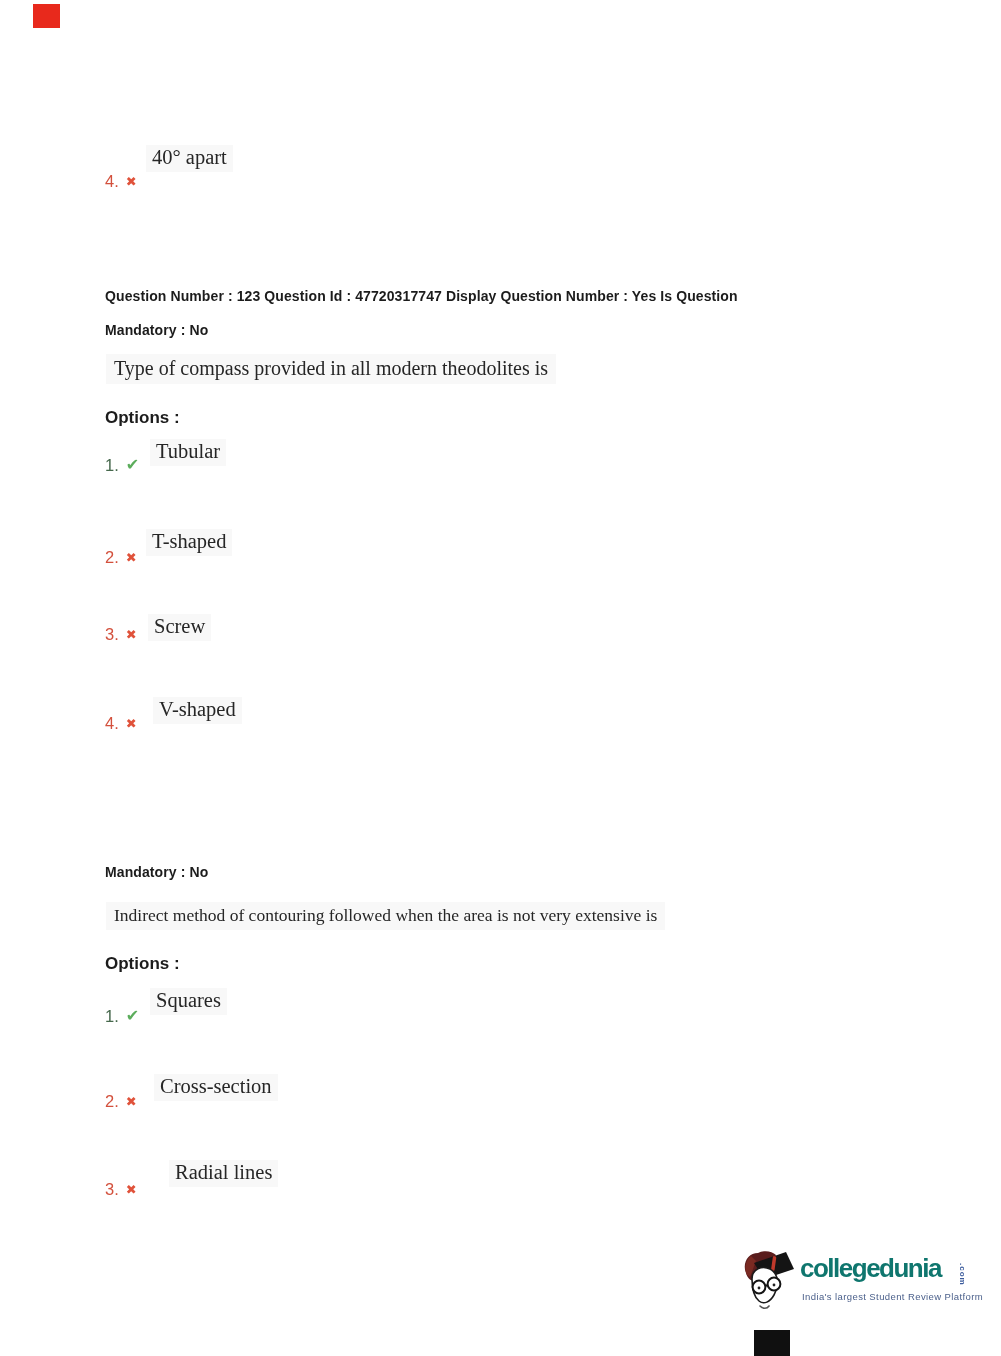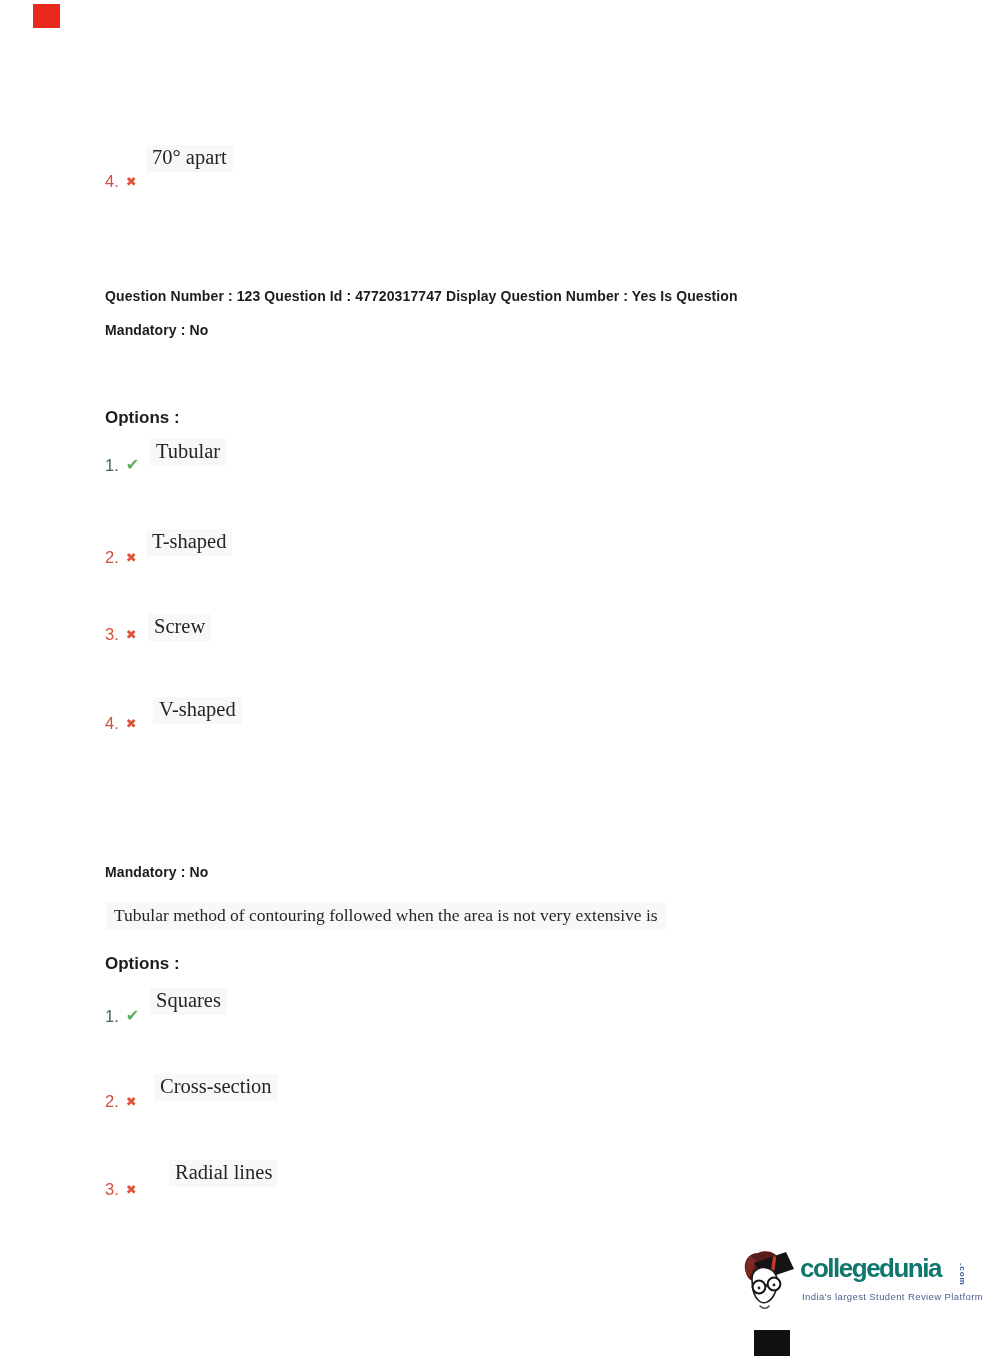--- a/index.html
+++ b/index.html
@@ -80,28 +80,29 @@
   }
 </style>
 </head>
 <body>
 
 <div class="page">
 
   <div class="marker-tl"></div>
   <div class="marker-br"></div>
 
-  <div class="opt-label" style="left:146px;top:145px;">70° apart</div>
+  <div class="opt-label" style="left:146px;top:145px;">40° apart</div>
   <div class="opt-row wrong" style="top:172px;">
     <span class="opt-num">4.</span>
     <span class="mark wrong" style="color: rgb(224, 82, 58);">✖</span>
   </div>
 
   <div class="qheader" style="top:288px;">Question Number : 123 Question Id : 47720317747 Display Question Number : Yes Is Question</div>
   <div class="qheader" style="top:322px;">Mandatory : No</div>
+  <div class="qtext size-lg" style="top:354px;">Type of compass provided in all modern theodolites is</div>
   <div class="options-label" style="top:408px;">Options :</div>
 
   <div class="opt-label" style="left:150px;top:439px;">Tubular</div>
   <div class="opt-row correct" style="top:456px;">
     <span class="opt-num">1.</span>
     <span class="mark correct" style="color: rgb(92, 173, 92);">✔</span>
   </div>
 
   <div class="opt-label" style="left:146px;top:529px;">T-shaped</div>
   <div class="opt-row wrong" style="top:548px;">
@@ -115,21 +116,21 @@
     <span class="mark wrong" style="color: rgb(224, 82, 58);">✖</span>
   </div>
 
   <div class="opt-label" style="left:153px;top:697px;">V-shaped</div>
   <div class="opt-row wrong" style="top:714px;">
     <span class="opt-num">4.</span>
     <span class="mark wrong" style="color: rgb(224, 82, 58);">✖</span>
   </div>
 
   <div class="qheader" style="top:864px;">Mandatory : No</div>
-  <div class="qtext size-md" style="top:902px;">Tubular method of contouring followed when the area is not very extensive is</div>
+  <div class="qtext size-md" style="top:902px;">Indirect method of contouring followed when the area is not very extensive is</div>
   <div class="options-label" style="top:954px;">Options :</div>
 
   <div class="opt-label" style="left:150px;top:988px;">Squares</div>
   <div class="opt-row correct" style="top:1007px;">
     <span class="opt-num">1.</span>
     <span class="mark correct" style="color: rgb(92, 173, 92);">✔</span>
   </div>
 
   <div class="opt-label" style="left:154px;top:1074px;">Cross-section</div>
   <div class="opt-row wrong" style="top:1092px;">

